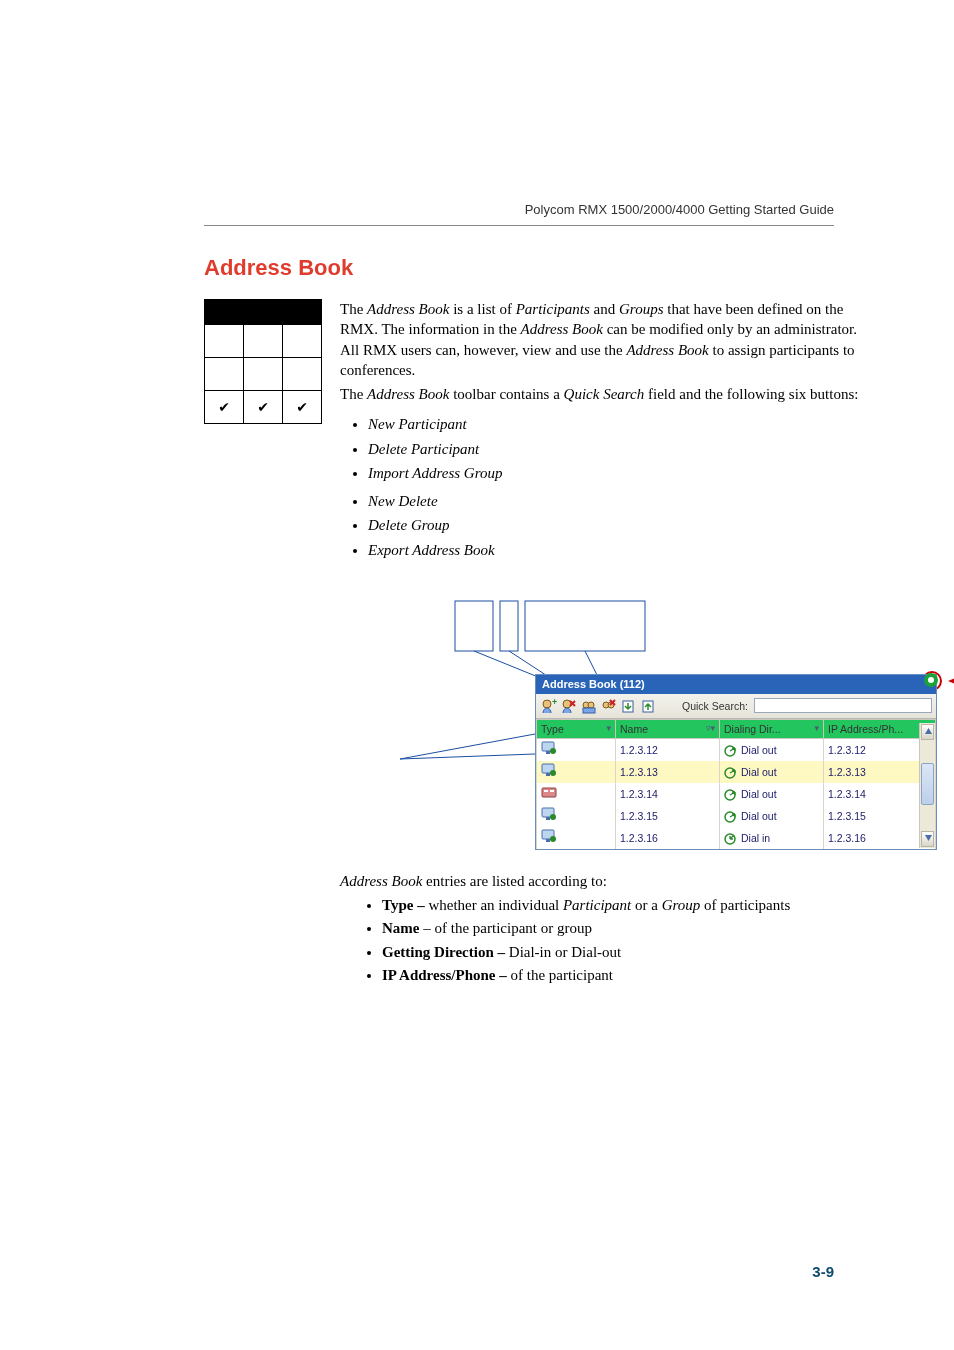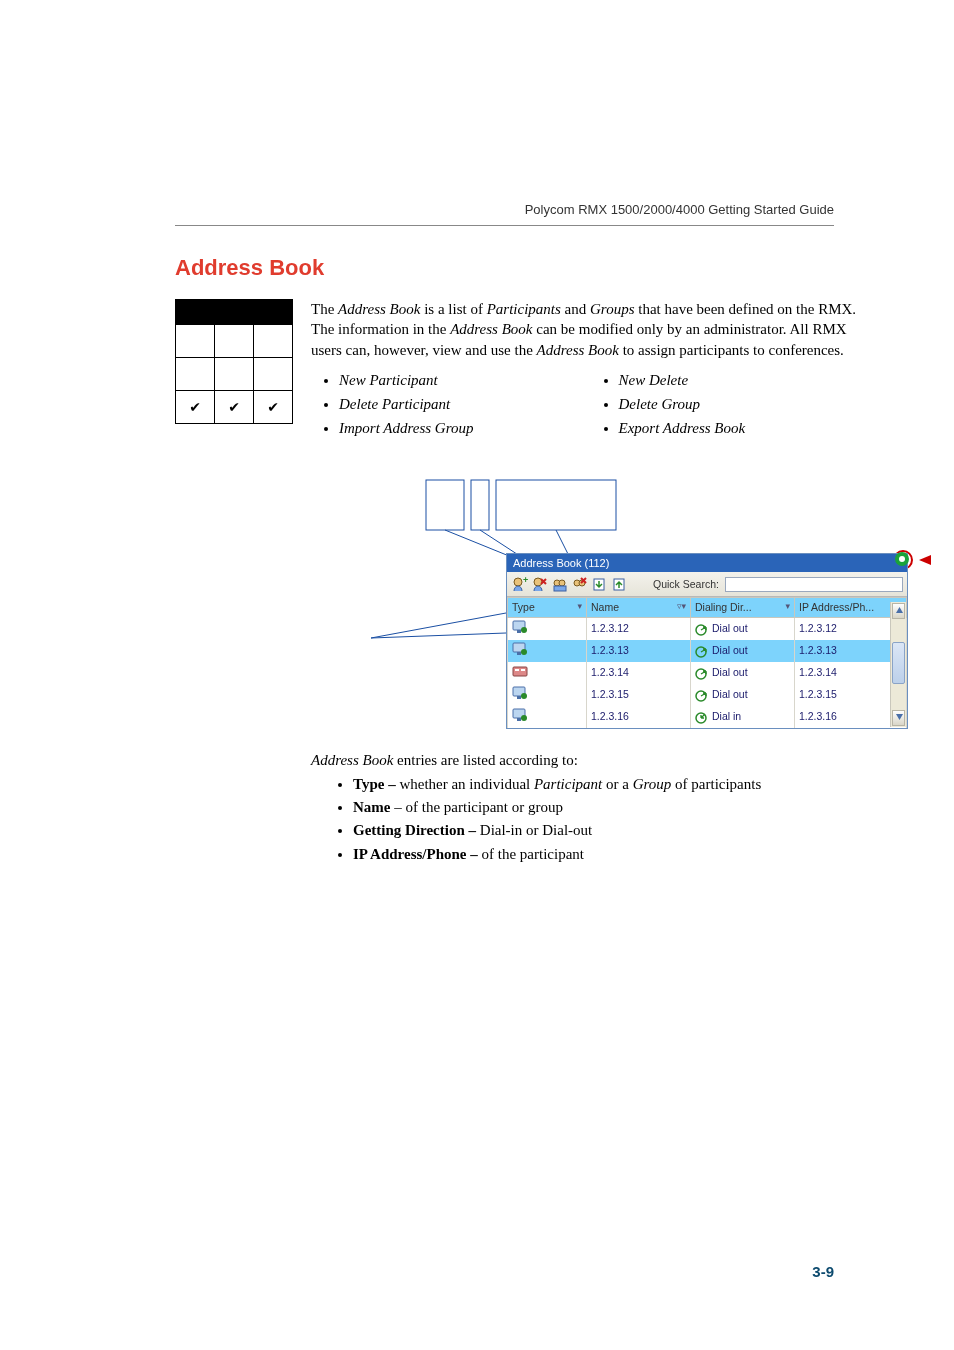--- a/index.html
+++ b/index.html
@@ -8,20 +8,21 @@
     background: #fff;
     font-family: "Book Antiqua", Palatino, "Palatino Linotype", Georgia, serif;
     color: #000;
     width: 954px;
   }
   .page {
     padding: 200px 84px 80px 175px;
     box-sizing: border-box;
     min-height: 1350px;
     position: relative;
+    margin-left: 29px;
   }
   .header-line {
     position: absolute;
     top: 225px;
     left: 175px;
     right: 120px;
     border-top: 1px solid #888;
   }
   .header-text {
     position: absolute;
@@ -65,20 +66,21 @@
   .body-text {
     flex: 1 1 auto;
     font-size: 15px;
     line-height: 1.35;
   }
   .body-text p { margin: 0 0 4px 0; }
   em { font-style: italic; }
   .toolbar-list {
     display: flex;
     margin-top: 6px;
+    flex-direction: column;
   }
   .toolbar-col {
     flex: 1;
   }
   .toolbar-col ul {
     list-style: disc;
     padding-left: 28px;
     margin: 0;
   }
   .toolbar-col li {
@@ -112,21 +114,21 @@
     font-family: Tahoma, Arial, sans-serif;
     font-size: 11px;
     border: 1px solid #6a8fbf;
     background: #fff;
     box-shadow: 0 0 0 1px #fff inset;
   }
   .ab-title {
     background: #2a64b8;
     color: #fff;
     padding: 2px 6px;
-    font-weight: normal;
+    font-weight: bold;
     font-size: 11px;
   }
   .ab-toolbar {
     background: linear-gradient(#f3f2ec, #e6e4d9);
     border-bottom: 1px solid #b8b8b8;
     padding: 3px 4px;
     display: flex;
     align-items: center;
     gap: 2px;
   }
@@ -144,42 +146,42 @@
     border: 1px solid #9aa8bd;
     background: #fff;
     box-sizing: border-box;
   }
   .ab-table {
     width: 100%;
     border-collapse: collapse;
     font-size: 10.5px;
   }
   .ab-table th {
-    background: #7dd3fc;
+    background: #22c55e;
     border: 1px solid #c9c7bc;
     padding: 2px 4px;
     text-align: left;
     font-weight: normal;
     color:#333;
     position: relative;
   }
   .ab-table th .funnel {
     float: right;
     color: #557;
     font-size: 9px;
   }
   .ab-table td {
     border-left: 1px solid #d8d6cc;
     border-right: 1px solid #d8d6cc;
     padding: 2px 4px;
     height: 18px;
     vertical-align: middle;
     color: #1a1a6a;
   }
-  .ab-table tr.row-sel td { background:#7dd3fc; }
+  .ab-table tr.row-sel td { background:#fef9c3; }
   .type-ico { width: 16px; height: 14px; display:inline-block; }
   .scrollbar {
     position:absolute;
     right:1px; top:48px; bottom:1px; width:15px;
     background:#ece9d8;
     border-left:1px solid #c9c7bc;
   }
   .sb-btn { height:14px; background:linear-gradient(#fefefe,#d9d6c8); border:1px solid #b8b5a6; margin:1px; position:relative;}
   .sb-thumb { position:absolute; top:40px; left:1px; right:1px; height:40px; background:linear-gradient(#dbe6f6,#bcd0ea); border:1px solid #8aa3c7; border-radius:2px;}
   .entries-intro {
@@ -240,20 +242,23 @@
           <td>✔</td>
           <td>✔</td>
         </tr>
       </tbody>
         </table>
     </div>
 
     <div class="body-text">
       <p>
         <span>The </span><em>Address Book</em><span> is a list of </span><em>Participants</em><span> and </span><em>Groups</em><span> that have been defined on the RMX. The information in the </span><em>Address Book</em><span> can be modified only by an administrator. All RMX users can, however, view and use the </span><em>Address Book</em><span> to assign participants to conferences.</span>
+      </p>
+      <p>
+        <span>The </span><em>Address Book</em><span> toolbar contains a </span><em>Quick Search</em><span> field and the following six buttons:</span>
       </p>
 
       <div class="toolbar-list">
         <div class="toolbar-col">
           <ul>
             <li>New Participant</li>
             <li>Delete Participant</li>
             <li>Import Address Group</li>
           </ul>
         </div>

